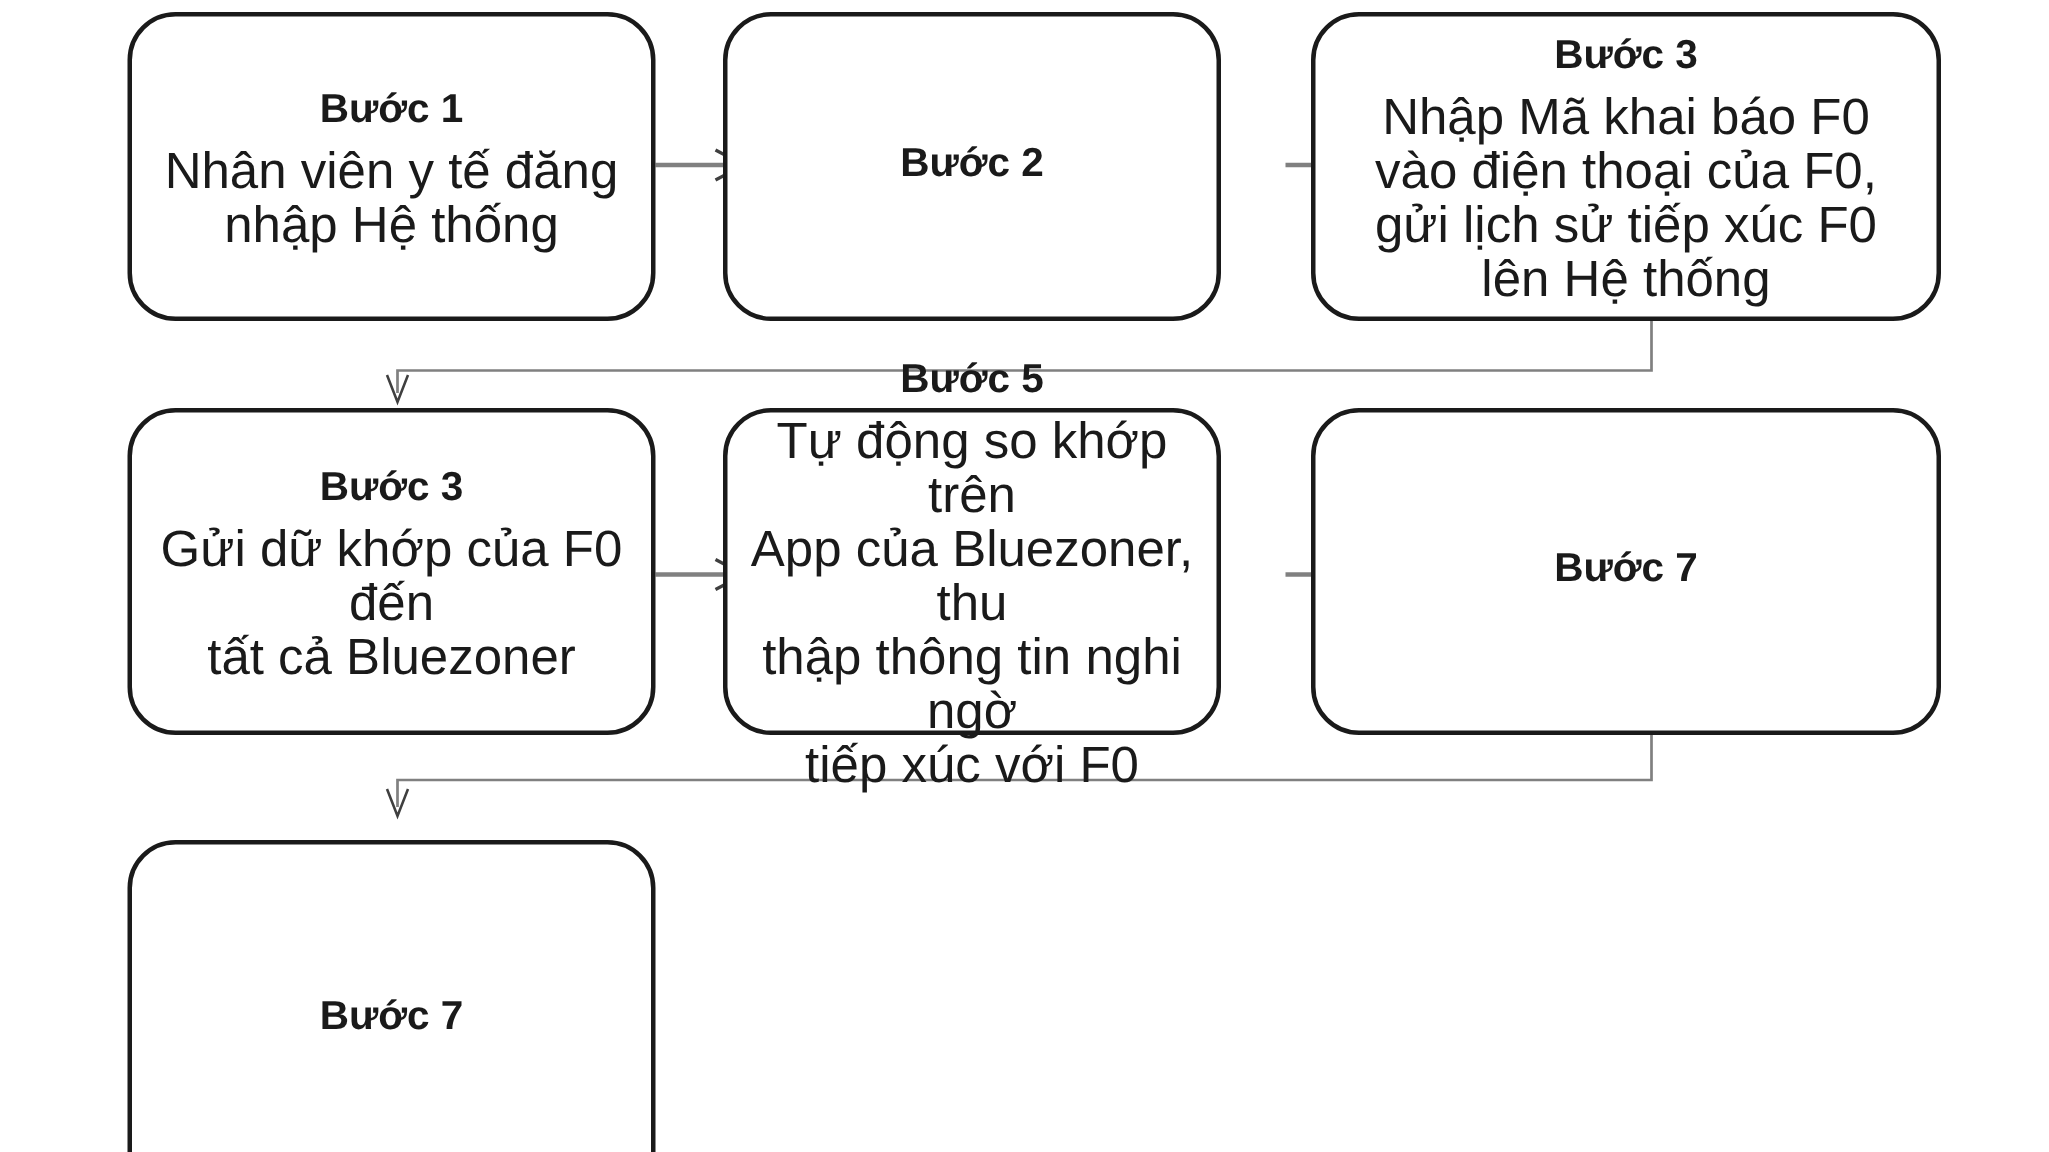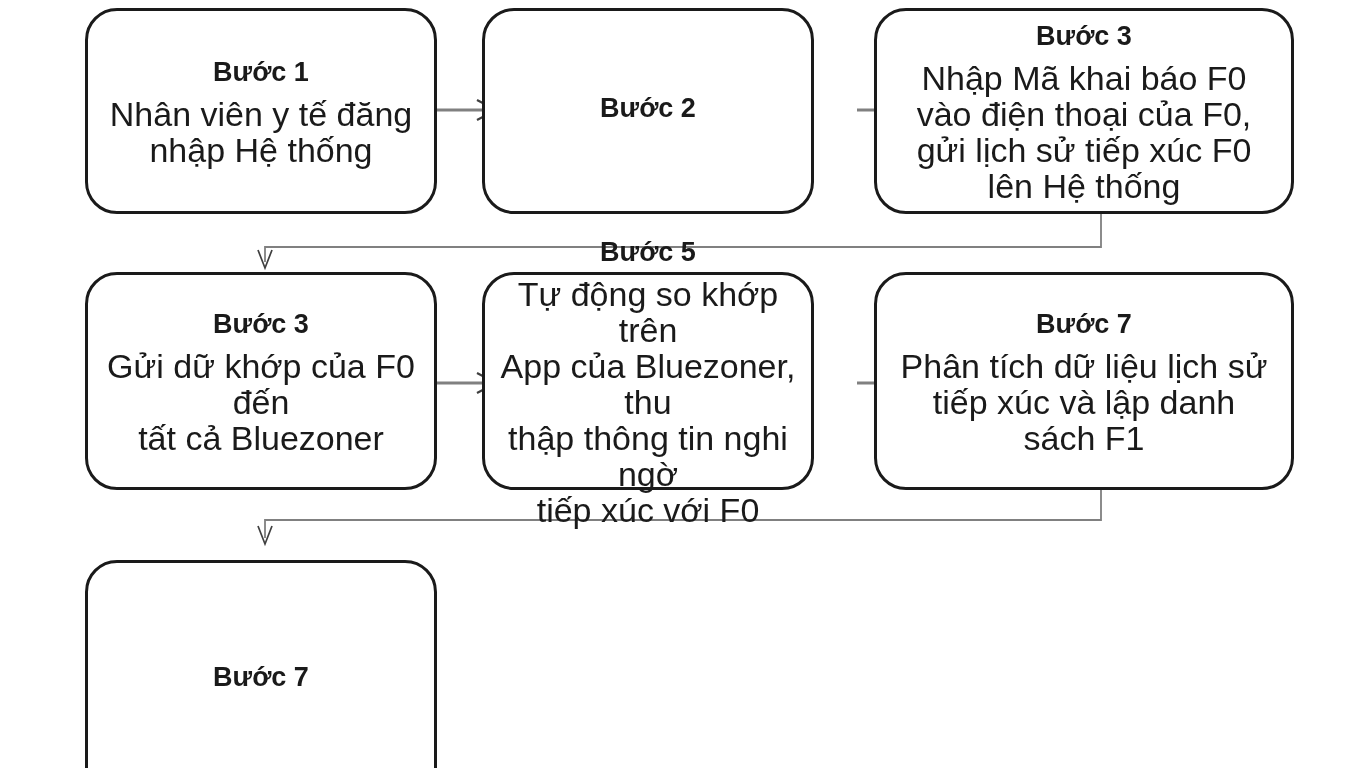--- a/index.html
+++ b/index.html
@@ -123,22 +123,19 @@
   <div class="flow-box col-2 row-2">
     <div class="step-title">Bước 5</div>
     <div class="step-body">Tự động so khớp trên
 App của Bluezoner, thu
 thập thông tin nghi ngờ
 tiếp xúc với F0</div>
   </div>
 
   <div class="flow-box col-3 row-2">
     <div class="step-title">Bước 7</div>
-    <div class="step-body">Phân tích dữ liệu lịch sử
-tiếp xúc và lập danh
-sách F1</div>
   </div>
 
   <div class="flow-box col-1 row-3">
     <div class="step-title">Bước 7</div>
   </div>
 
 </div>
 
 </body></html>

